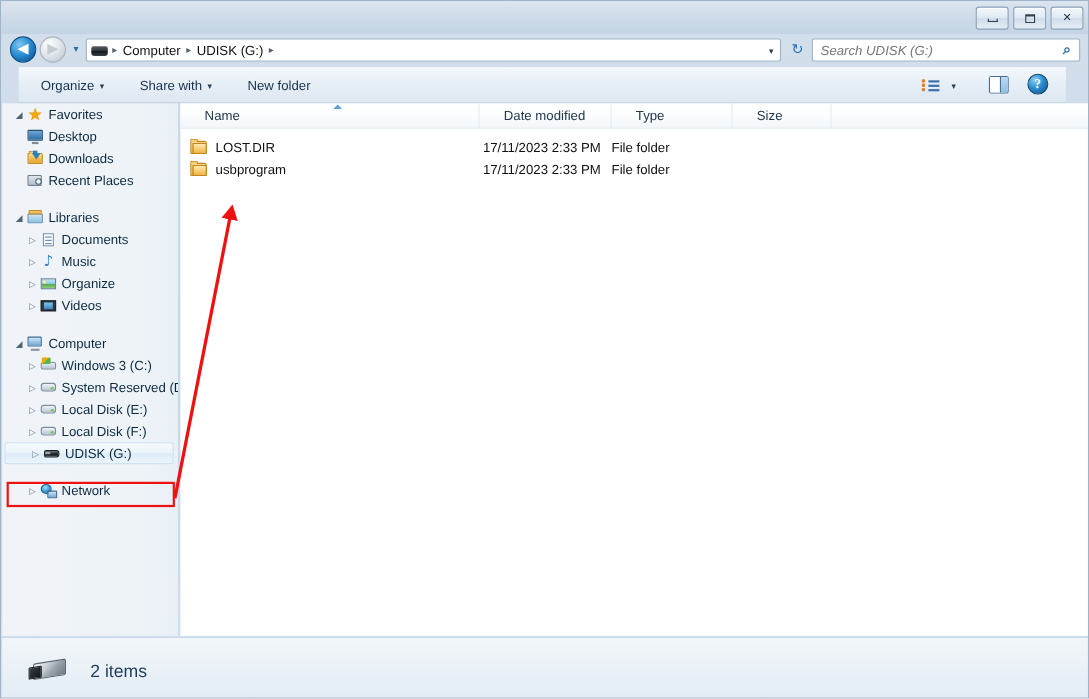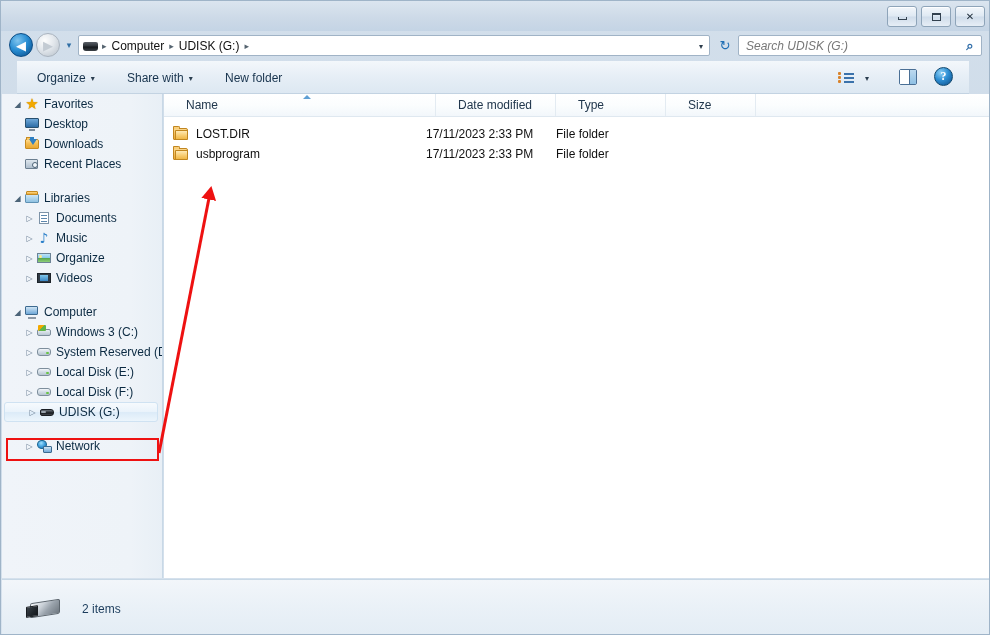--- a/index.html
+++ b/index.html
@@ -366,21 +366,21 @@
     border-bottom: 4px solid #5f9fd4;
   }
 
   .filerow {
     position: relative;
     height: 20px;
     display: flex; align-items: center;
     font-size: 12px; color: #101010;
   }
   .fr-name { position: absolute; left: 9px; display: flex; align-items: center; }
-  .fr-date { position: absolute; left: 262px; color: #101010; }
+  .fr-date { position: absolute; left: 275px; color: #101010; }
   .fr-type { position: absolute; left: 392px; color: #101010; }
   .fr-size { position: absolute; left: 502px; color: #101010; }
   .fname { margin-left: 7px; }
 
   .bigfolder { position: relative; width: 16px; height: 14px; }
   .bigfolder .back {
     position: absolute; left: 0; top: 1px; width: 15px; height: 12px;
     background: linear-gradient(to bottom, #fbd88f 0%, #f4c263 40%, #eaa838 100%);
     border: 1px solid #c1861f; box-sizing: border-box; border-radius: 1px 2px 1px 1px;
   }
@@ -418,21 +418,21 @@
   #statusicon .cap {
     position: absolute; left: 0px; top: 9px; width: 12px; height: 11px;
     background: linear-gradient(135deg, #3a4148 0%, #20262b 60%, #14181c 100%);
     border: 1px solid #181c20;
     box-sizing: border-box;
     transform: skewY(-9deg);
     border-radius: 1px;
   }
   #statustext {
     position: absolute; left: 80px; top: 22px;
-    color: #1b3c5c; font-size: 12px;
+    color: #1b3c5c; font-size: 16px;
   }
 
   
   #annot {
     position: absolute; left: 0; top: 0;
     width: 990px; height: 635px;
     pointer-events: none;
   }
   #redbox {
     position: absolute;

